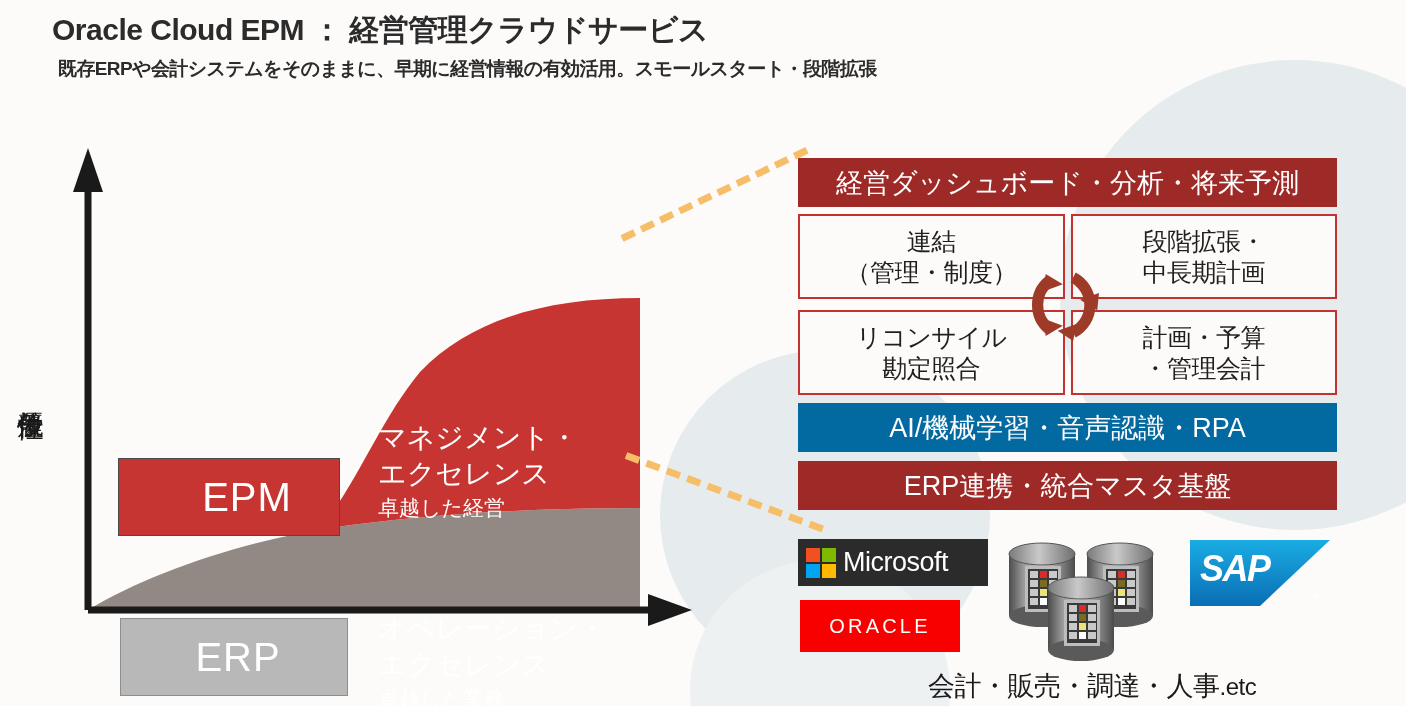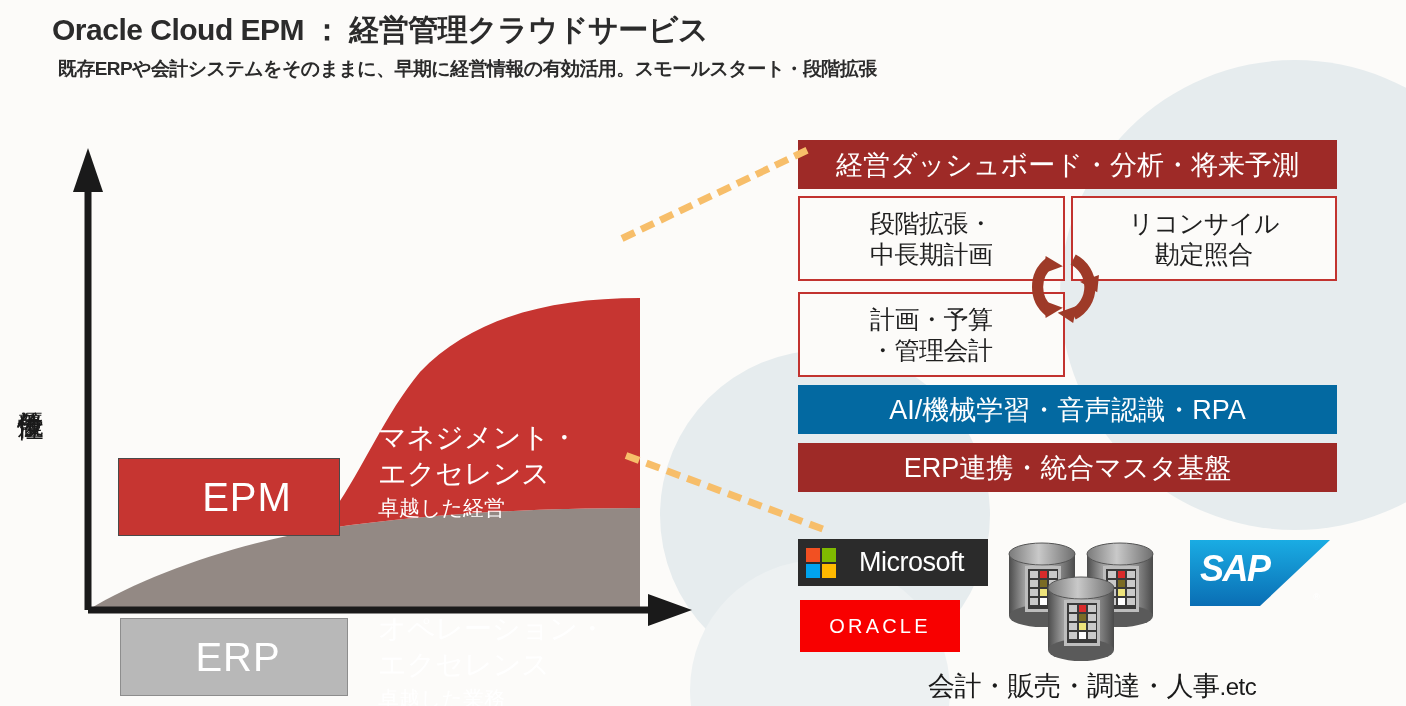--- a/index.html
+++ b/index.html
@@ -66,21 +66,21 @@
   
   .dash { position: absolute; height: 0; border-top: 7px dashed #F7BE6A; z-index: 7; }
   .dash1 { width: 205px; left: 622px; top: 235px; transform: rotate(-25.5deg); transform-origin: left center; }
   .dash2 { width: 210px; left: 626px; top: 452px; transform: rotate(20.5deg); transform-origin: left center; }
 
   
   #panel { position: absolute; left: 798px; top: 140px; width: 539px; }
 
   .bar {
     height: 49px; display: flex; align-items: center; justify-content: center;
-    color: #FFFFFF; font-size: 27px; letter-spacing: 0px; white-space: nowrap;
+    color: #FFFFFF; font-size: 27px; letter-spacing: 0px; white-space: nowrap; margin-top: 18px;
   }
   .bar-dashboard { background: #9E2A27; }
   .bar-ai        { background: #0369a1; margin-top: 8px; }
   .bar-erp       { background: #9E2A27; margin-top: 9px; }
 
   .quad { position: relative; margin-top: 7px; display: flex; gap: 6px; flex-wrap: wrap; }
   .cell {
     width: calc(50% - 3px); height: 85px;
     border: 2px solid #C2332F; background: #FCFBF9;
     display: flex; flex-direction: column;
@@ -105,21 +105,21 @@
   }
   .ms-grid {
     width: 30px; height: 30px; margin-left: 8px;
     display: grid; grid-template-columns: 1fr 1fr; grid-template-rows: 1fr 1fr; gap: 2px;
   }
   .ms-grid i { display: block; }
   .ms-grid i:nth-child(1){ background:#F25022; }
   .ms-grid i:nth-child(2){ background:#7FBA00; }
   .ms-grid i:nth-child(3){ background:#00A4EF; }
   .ms-grid i:nth-child(4){ background:#FFB900; }
-  .ms-name { color:#FFFFFF; font-size: 27px; margin-left: 23px; letter-spacing:-0.5px; }
+  .ms-name { color:#FFFFFF; font-size: 27px; margin-left: 7px; letter-spacing:-0.5px; }
 
   .oracle-logo {
     position: absolute; left: 2px; top: 64px; width: 160px; height: 52px;
     background: #F80000; display: flex; align-items: center; justify-content: center;
   }
   .oracle-name {
     color: #FFFFFF; font-size: 20px; letter-spacing: 3.2px; font-weight: 500;
   }
 
   .sap-logo {
@@ -193,20 +193,24 @@
   <div class="dash dash2"></div>
 
   <div id="panel">
 
     <div class="bar bar-dashboard">
       <span>経営ダッシュボード・分析・将来予測</span>
     </div>
 
     <div class="quad">
 
+      <div class="cell">
+        <span>連結</span>
+        <span>（管理・制度）</span>
+      </div>
 
       <div class="cell">
         <span>段階拡張・</span>
         <span>中長期計画</span>
       </div>
 
       <div class="cell">
         <span>リコンサイル</span>
         <span>勘定照合</span>
       </div>

